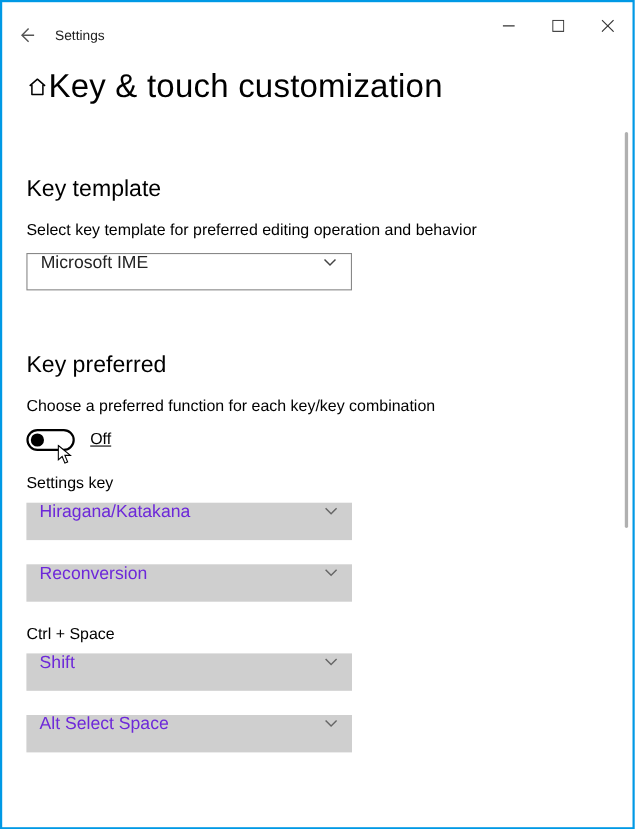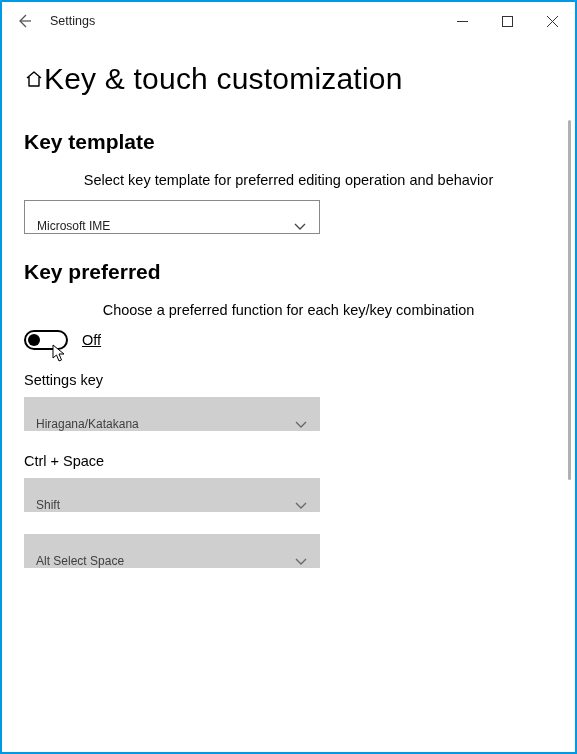--- a/index.html
+++ b/index.html
@@ -16,21 +16,21 @@
     height: 754px;
     border: 2px solid #0099e5;
     background: #fff;
     position: relative;
     display: flex;
     flex-direction: column;
   }
   .titlebar {
     height: 38px;
     display: flex;
-    align-items: center;
+    align-items: flex-end;
     flex-shrink: 0;
   }
   .titlebar .left {
     display: flex;
     align-items: center;
     gap: 18px;
     padding-left: 14px;
   }
   .back-icon svg { display: block; }
   .window-title { font-size: 12.5px; color: #222; }
@@ -69,46 +69,45 @@
     padding-bottom: 8px;
   }
   .home-icon svg { display: block; }
   .page-title {
     font-size: 30px;
     font-weight: 400;
     letter-spacing: 0.2px;
   }
   .section-title {
     font-size: 21px;
-    font-weight: 700;
-    margin-top: 26px;
+    font-weight: 400;
+    margin-top: 56px;
     margin-bottom: 18px;
   }
   .section-desc {
     font-size: 14.5px;
     margin-bottom: 12px;
-    text-align: center;
   }
   .select {
     width: 296px;
     height: 34px;
     background: #fff;
     border: 1.5px solid #888;
     display: flex;
-    align-items: flex-end;
+    align-items: flex-start;
     padding: 0 12px;
-    font-size: 12px;
+    font-size: 16px;
     color: #222;
     cursor: default;
     gap: 22px;
   }
   .select.disabled {
     background: #cfcfcf;
     border: none;
-    color: #404040;
+    color: #6d28d9;
   }
   .select .chev {
     margin-left: auto;
   }
   .field-group { margin-top: 22px; }
   .field-label {
     font-size: 14.5px;
     margin-bottom: 9px;
   }
   .toggle-row {
@@ -224,20 +223,28 @@
         <span>Hiragana/Katakana</span>
         <span class="chev">
           <svg width="14" height="14" viewBox="0 0 14 14">
               <path d="M2 5 L7 10 L12 5" stroke="#666" stroke-width="1.3" fill="none"></path>
             </svg>
         </span>
       </div>
     </div>
 
     <div class="field-group">
+      <div class="select disabled">
+        <span>Reconversion</span>
+        <span class="chev">
+          <svg width="14" height="14" viewBox="0 0 14 14">
+              <path d="M2 5 L7 10 L12 5" stroke="#666" stroke-width="1.3" fill="none"></path>
+            </svg>
+        </span>
+      </div>
     </div>
 
     <div class="field-group">
       <div class="field-label">Ctrl + Space</div>
       <div class="select disabled">
         <span>Shift</span>
         <span class="chev">
           <svg width="14" height="14" viewBox="0 0 14 14">
               <path d="M2 5 L7 10 L12 5" stroke="#666" stroke-width="1.3" fill="none"></path>
             </svg>

